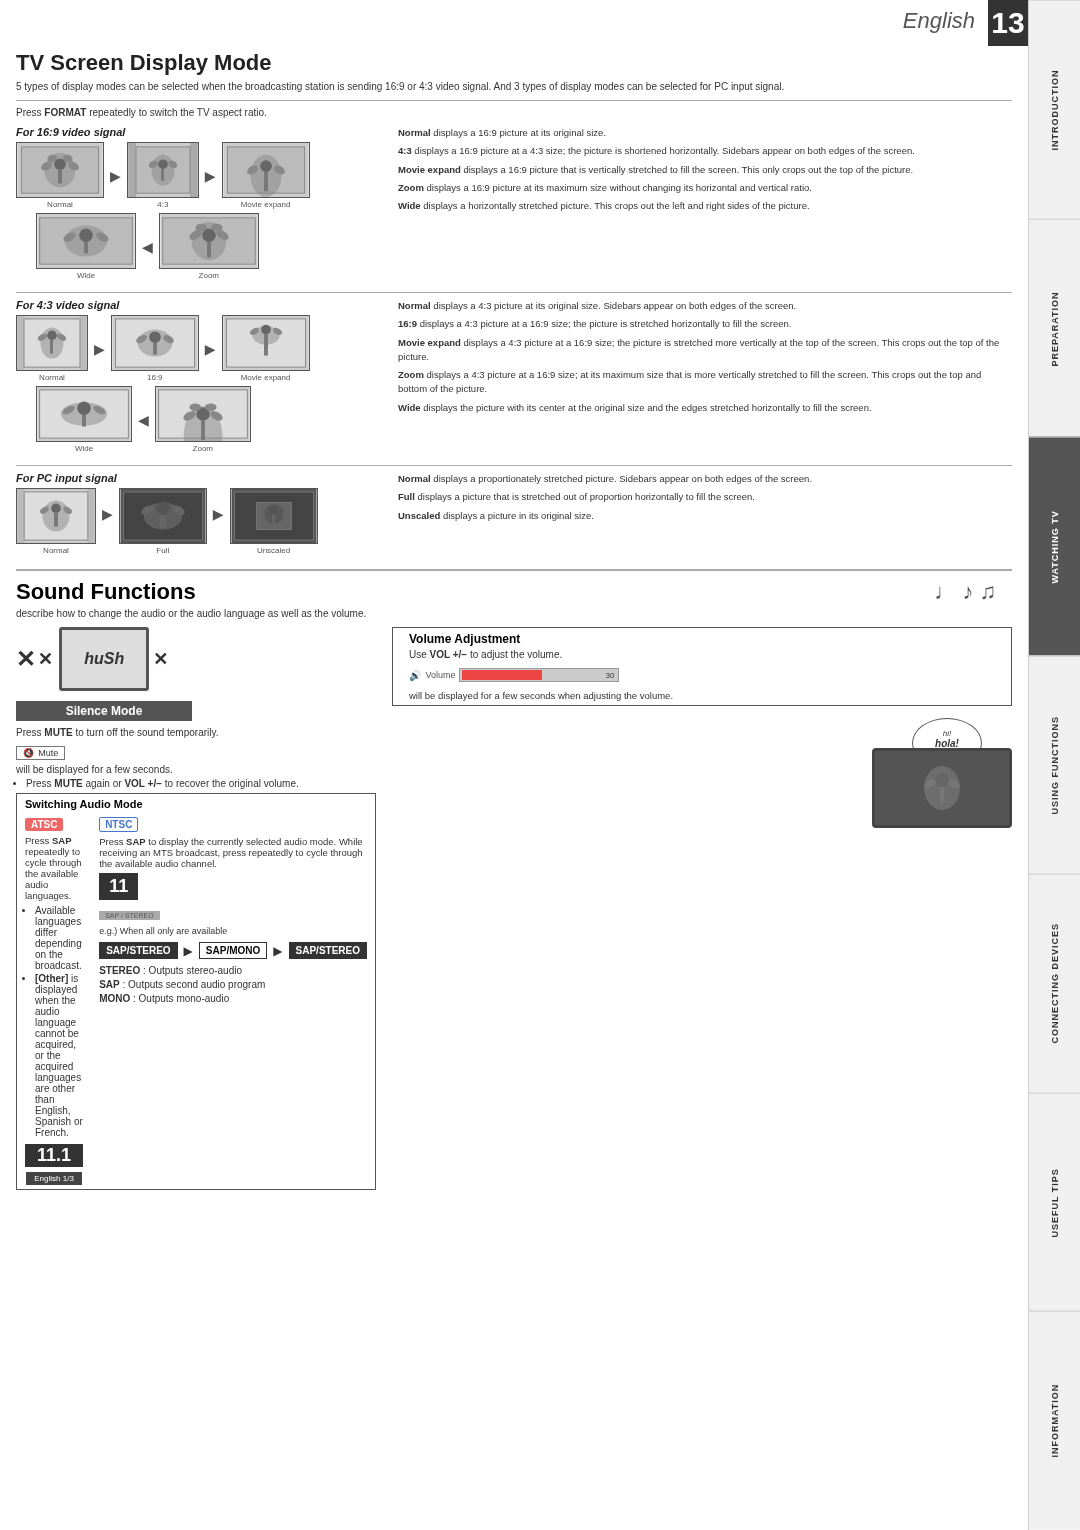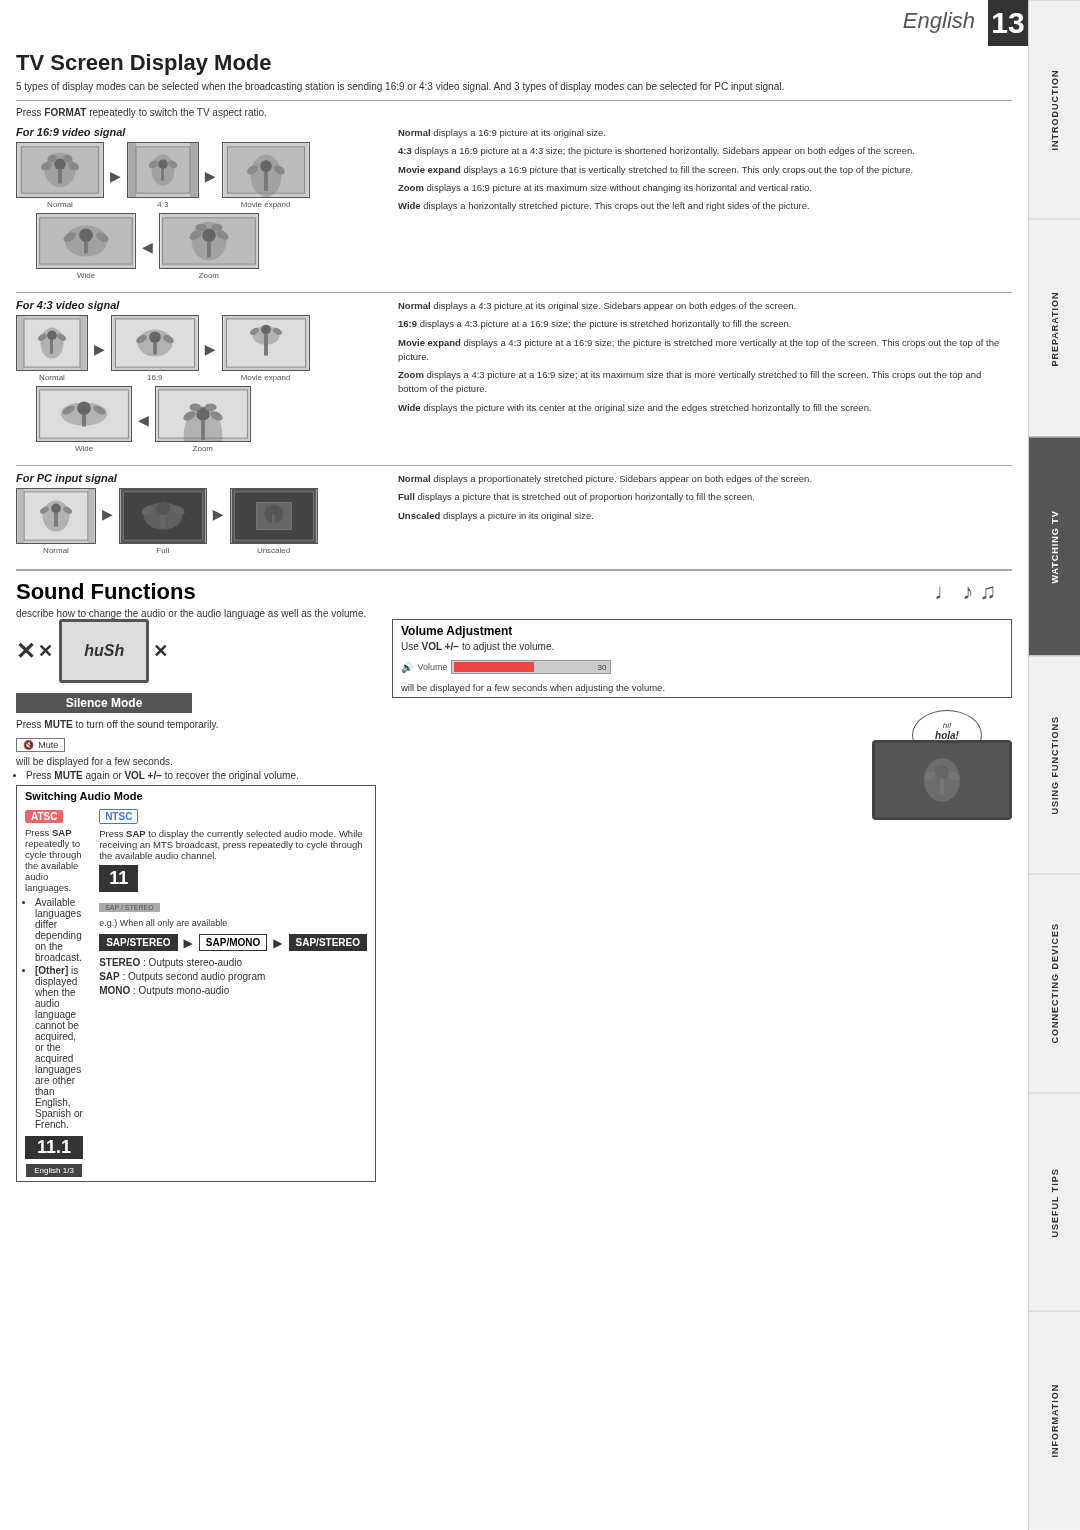--- a/index.html
+++ b/index.html
@@ -176,21 +176,21 @@
       padding-top: 8px;
     }
     .sound-title {
       font-size: 22px;
       font-weight: bold;
       margin-bottom: 3px;
     }
     .sound-subtitle {
       font-size: 10px;
       color: #333;
-      margin-bottom: 0;
+      margin-bottom: 8px;
     }
 
     .sound-columns {
       display: flex;
       gap: 16px;
     }
     .sound-left {
       width: 360px;
       flex-shrink: 0;
     }
@@ -264,21 +264,21 @@
       font-weight: bold;
       padding: 1px 5px;
       border-radius: 2px;
       border: 1.5px solid #4477cc;
       margin-bottom: 4px;
     }
 
     
     .volume-box-border {
       border: 1.5px solid #555;
-      padding: 4px 8px;
+      padding: 4px 16px;
       margin-bottom: 6px;
       width: 100%;
     }
     .volume-title {
       font-size: 12px;
       font-weight: bold;
       margin-bottom: 3px;
     }
     .volume-bar-wrap {
       background: #ccc;

